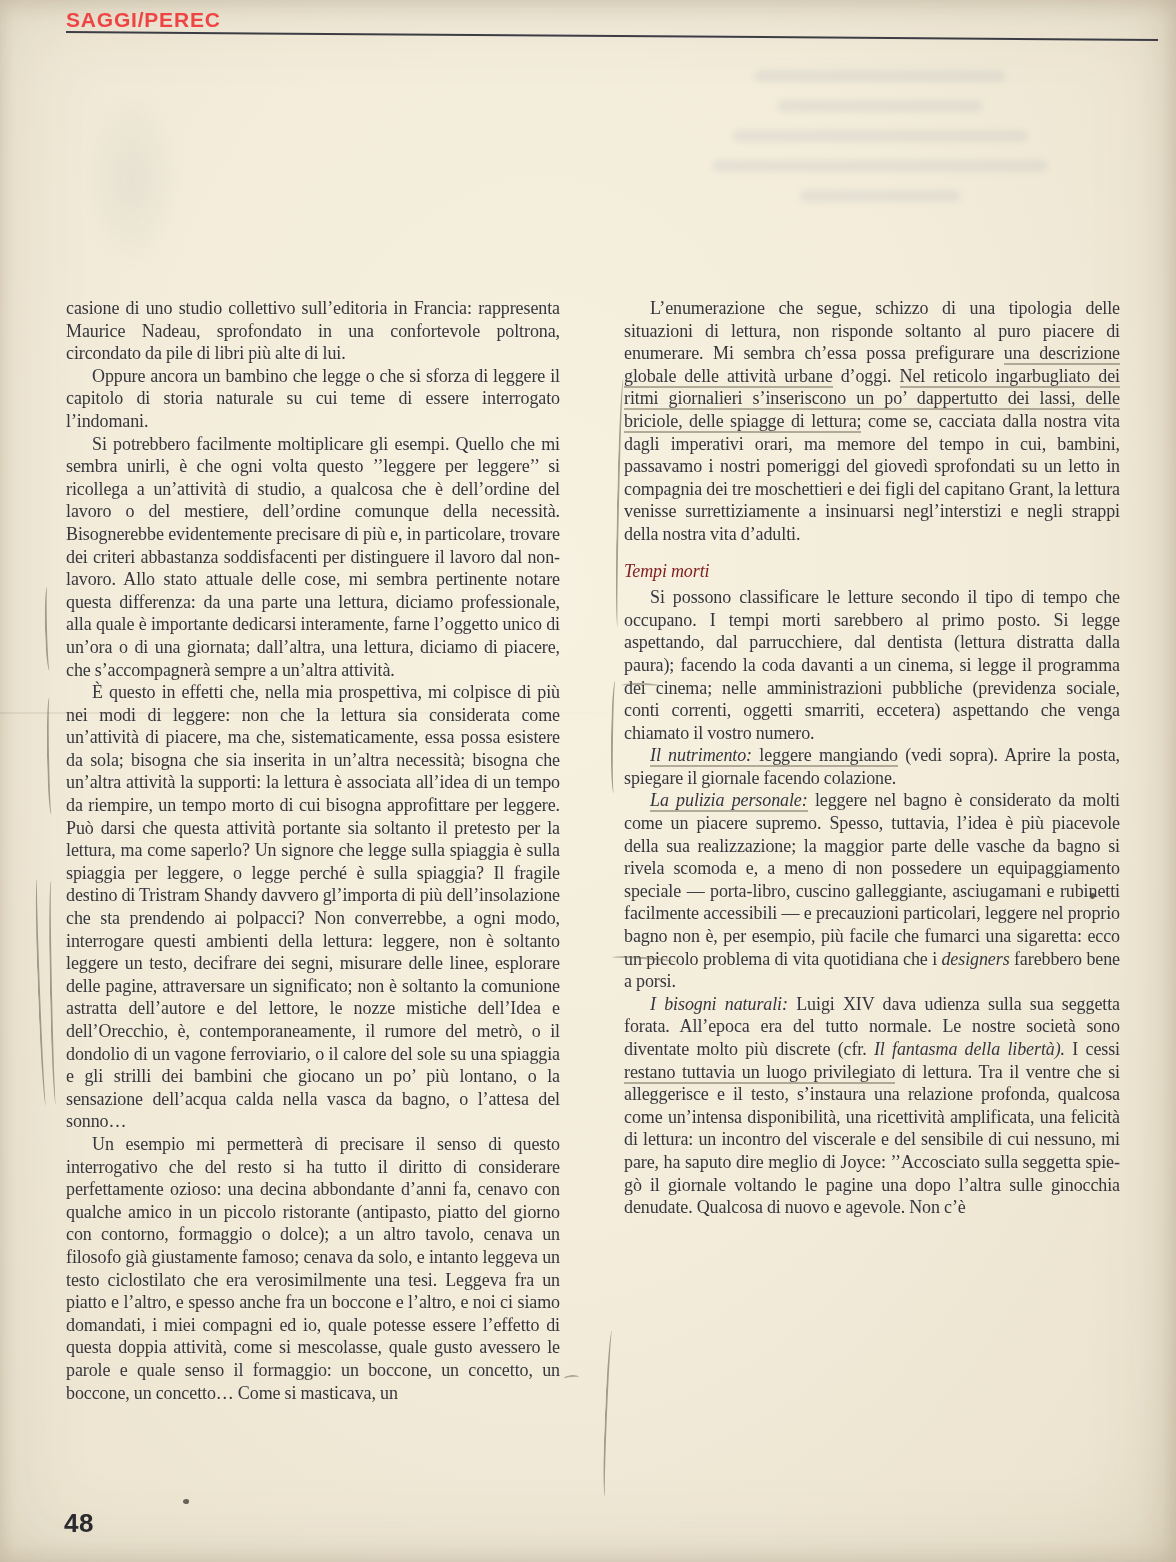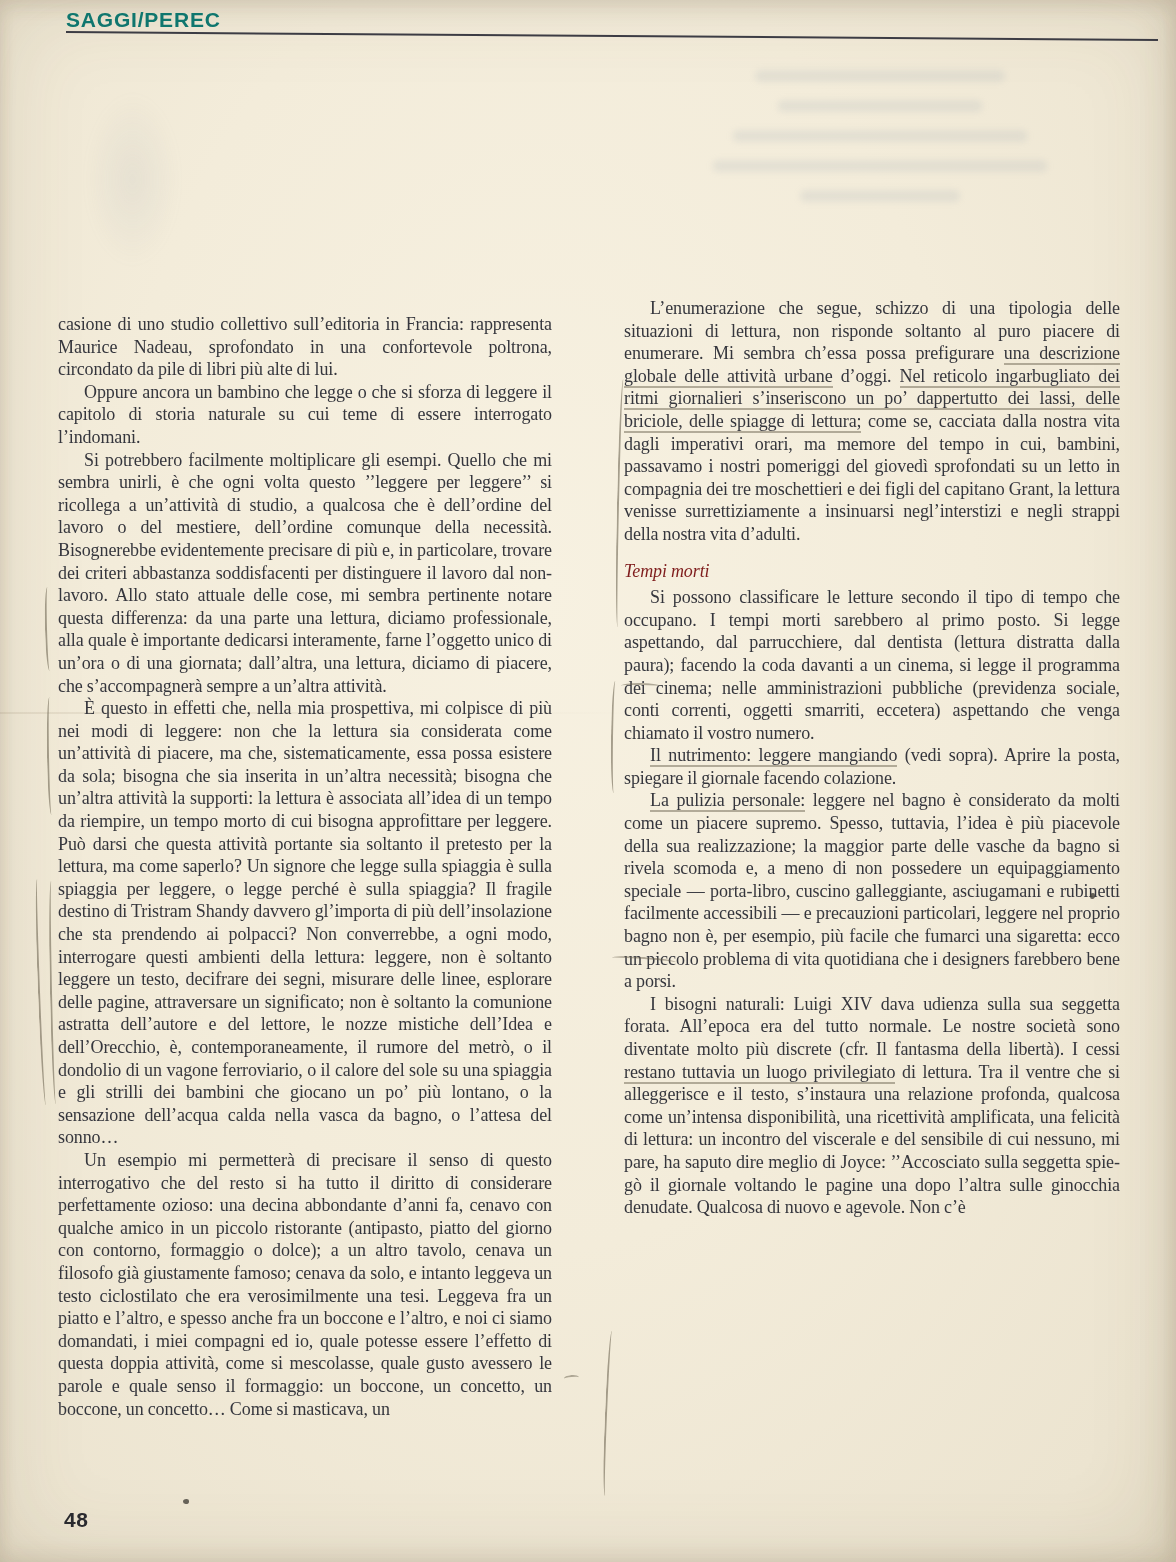--- a/index.html
+++ b/index.html
@@ -11,45 +11,45 @@
     font-family:"Liberation Serif", serif;
   }
   .vignette{position:absolute;inset:0;pointer-events:none;
     box-shadow: inset 0 0 90px rgba(95,75,45,.13),
                 inset -10px 0 30px rgba(95,75,45,.10),
                 inset 0 8px 16px rgba(95,75,45,.07),
                 inset 0 -6px 18px rgba(95,75,45,.06);}
   .header-title{
     position:absolute;left:66px;top:8px;
     font-family:"Liberation Sans", sans-serif;font-weight:bold;
-    font-size:21px;letter-spacing:.8px;color:#0f766e;
+    font-size:21px;letter-spacing:.8px;color:#ef4444;
   }
   .header-rule{
     position:absolute;left:66px;top:31px;width:1092px;height:2px;
     background:#3c3c44;transform:rotate(.42deg);transform-origin:left center;
   }
   .col{
     position:absolute;top:297px;max-height:1238px;overflow:hidden;
     font-size:18px;line-height:22.6px;color:#35363d;
     text-align:justify;letter-spacing:-.1px;word-spacing:-.3px;
   }
-  .col-left{left:58px;width:494px;margin-top:16px;}
+  .col-left{left:66px;width:494px;}
   .col-right{left:624px;width:496px;}
   .col p{margin:0;}
   .col p.indent{text-indent:26px;}
   .col h3{
     margin:14px 0 4px 0;font-size:18px;line-height:22.6px;
     font-style:italic;font-weight:normal;color:#7f1d1d;
   }
-  .it{}
+  .it{font-style:italic;}
   .ul{border-bottom:2px solid rgba(104,96,78,.48);padding-bottom:0px;}
   .page-number{
     position:absolute;left:64px;top:1508px;
     font-family:"Liberation Sans", sans-serif;font-weight:bold;
-    font-size:21px;color:#2a2a2f;letter-spacing:.5px;
+    font-size:26px;color:#2a2a2f;letter-spacing:.5px;
   }
   .anno-layer{position:absolute;inset:0;pointer-events:none;}
   .stroke{position:absolute;}
   .stroke.v{width:5px;border-left:2.5px solid rgba(106,98,80,.58);border-radius:50%;}
   .stroke.h{height:4px;border-top:2.5px solid rgba(106,98,80,.50);border-radius:50%;}
   .ink-dot{position:absolute;background:#45413a;opacity:.8;border-radius:60% 40% 55% 45%;}
   .crease{
     position:absolute;left:0;top:712px;width:640px;height:2px;pointer-events:none;
     background:linear-gradient(to right, rgba(110,90,60,.11), rgba(110,90,60,.02) 85%, rgba(110,90,60,0));
   }

